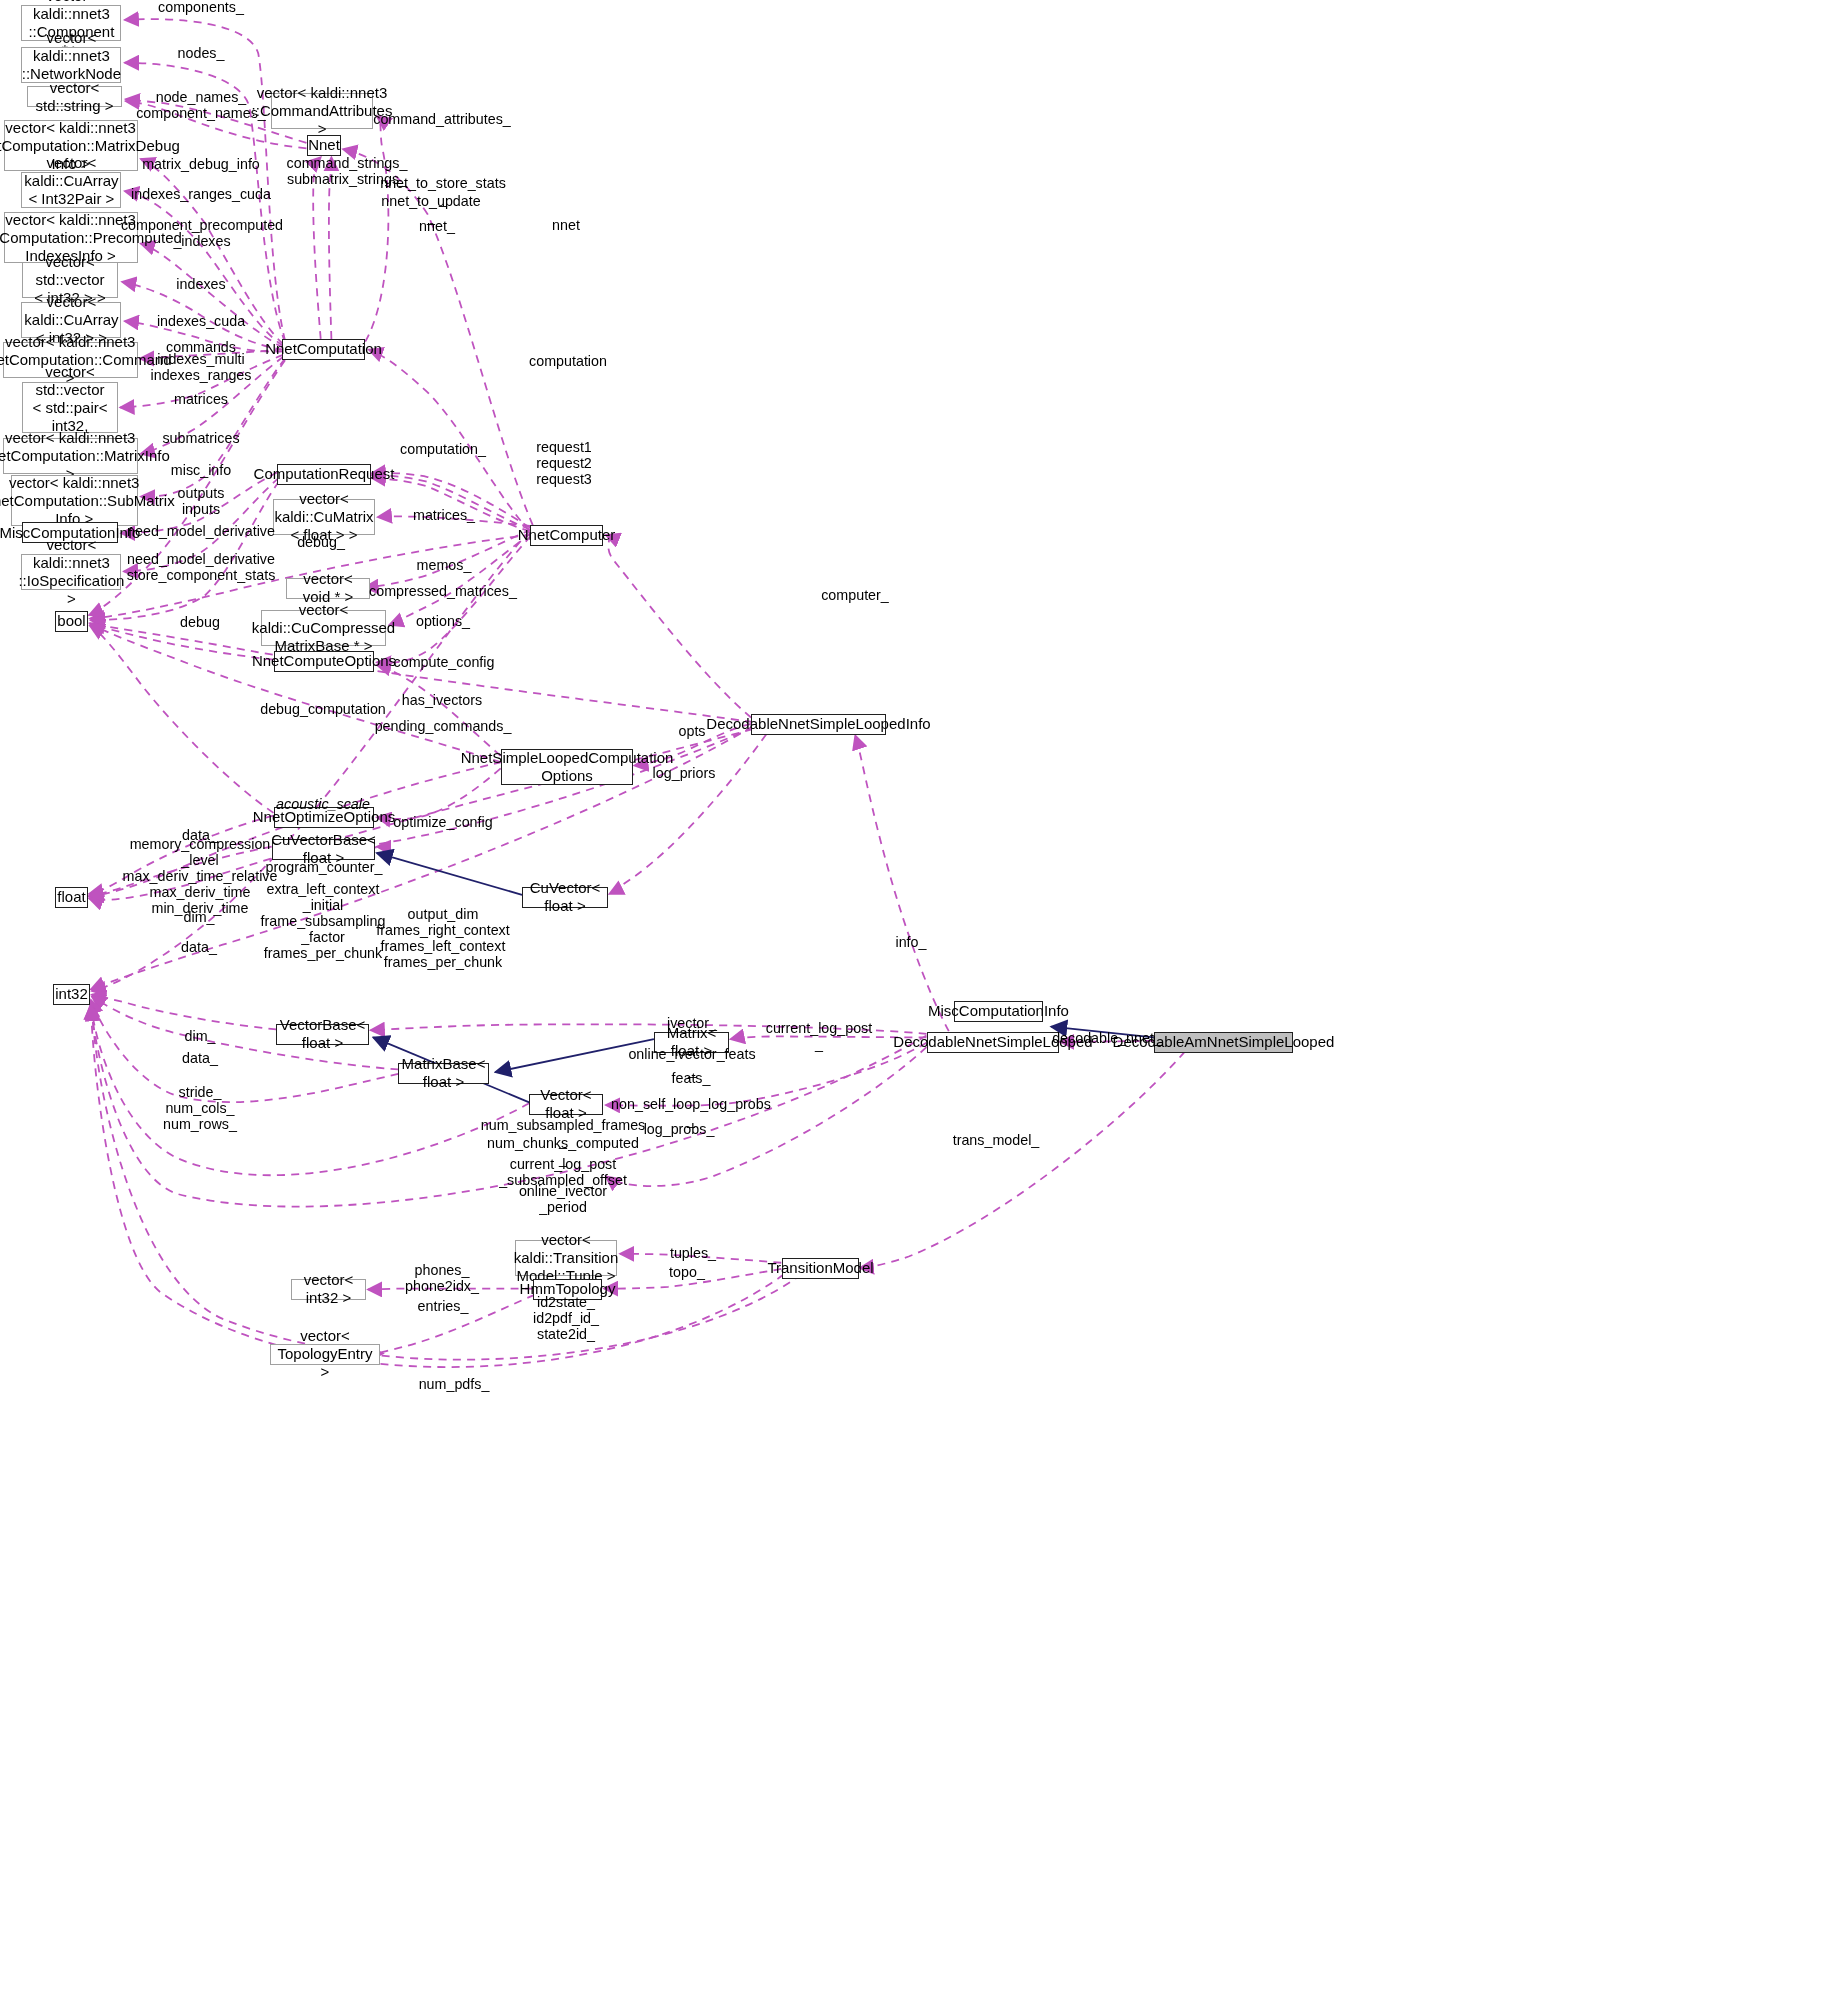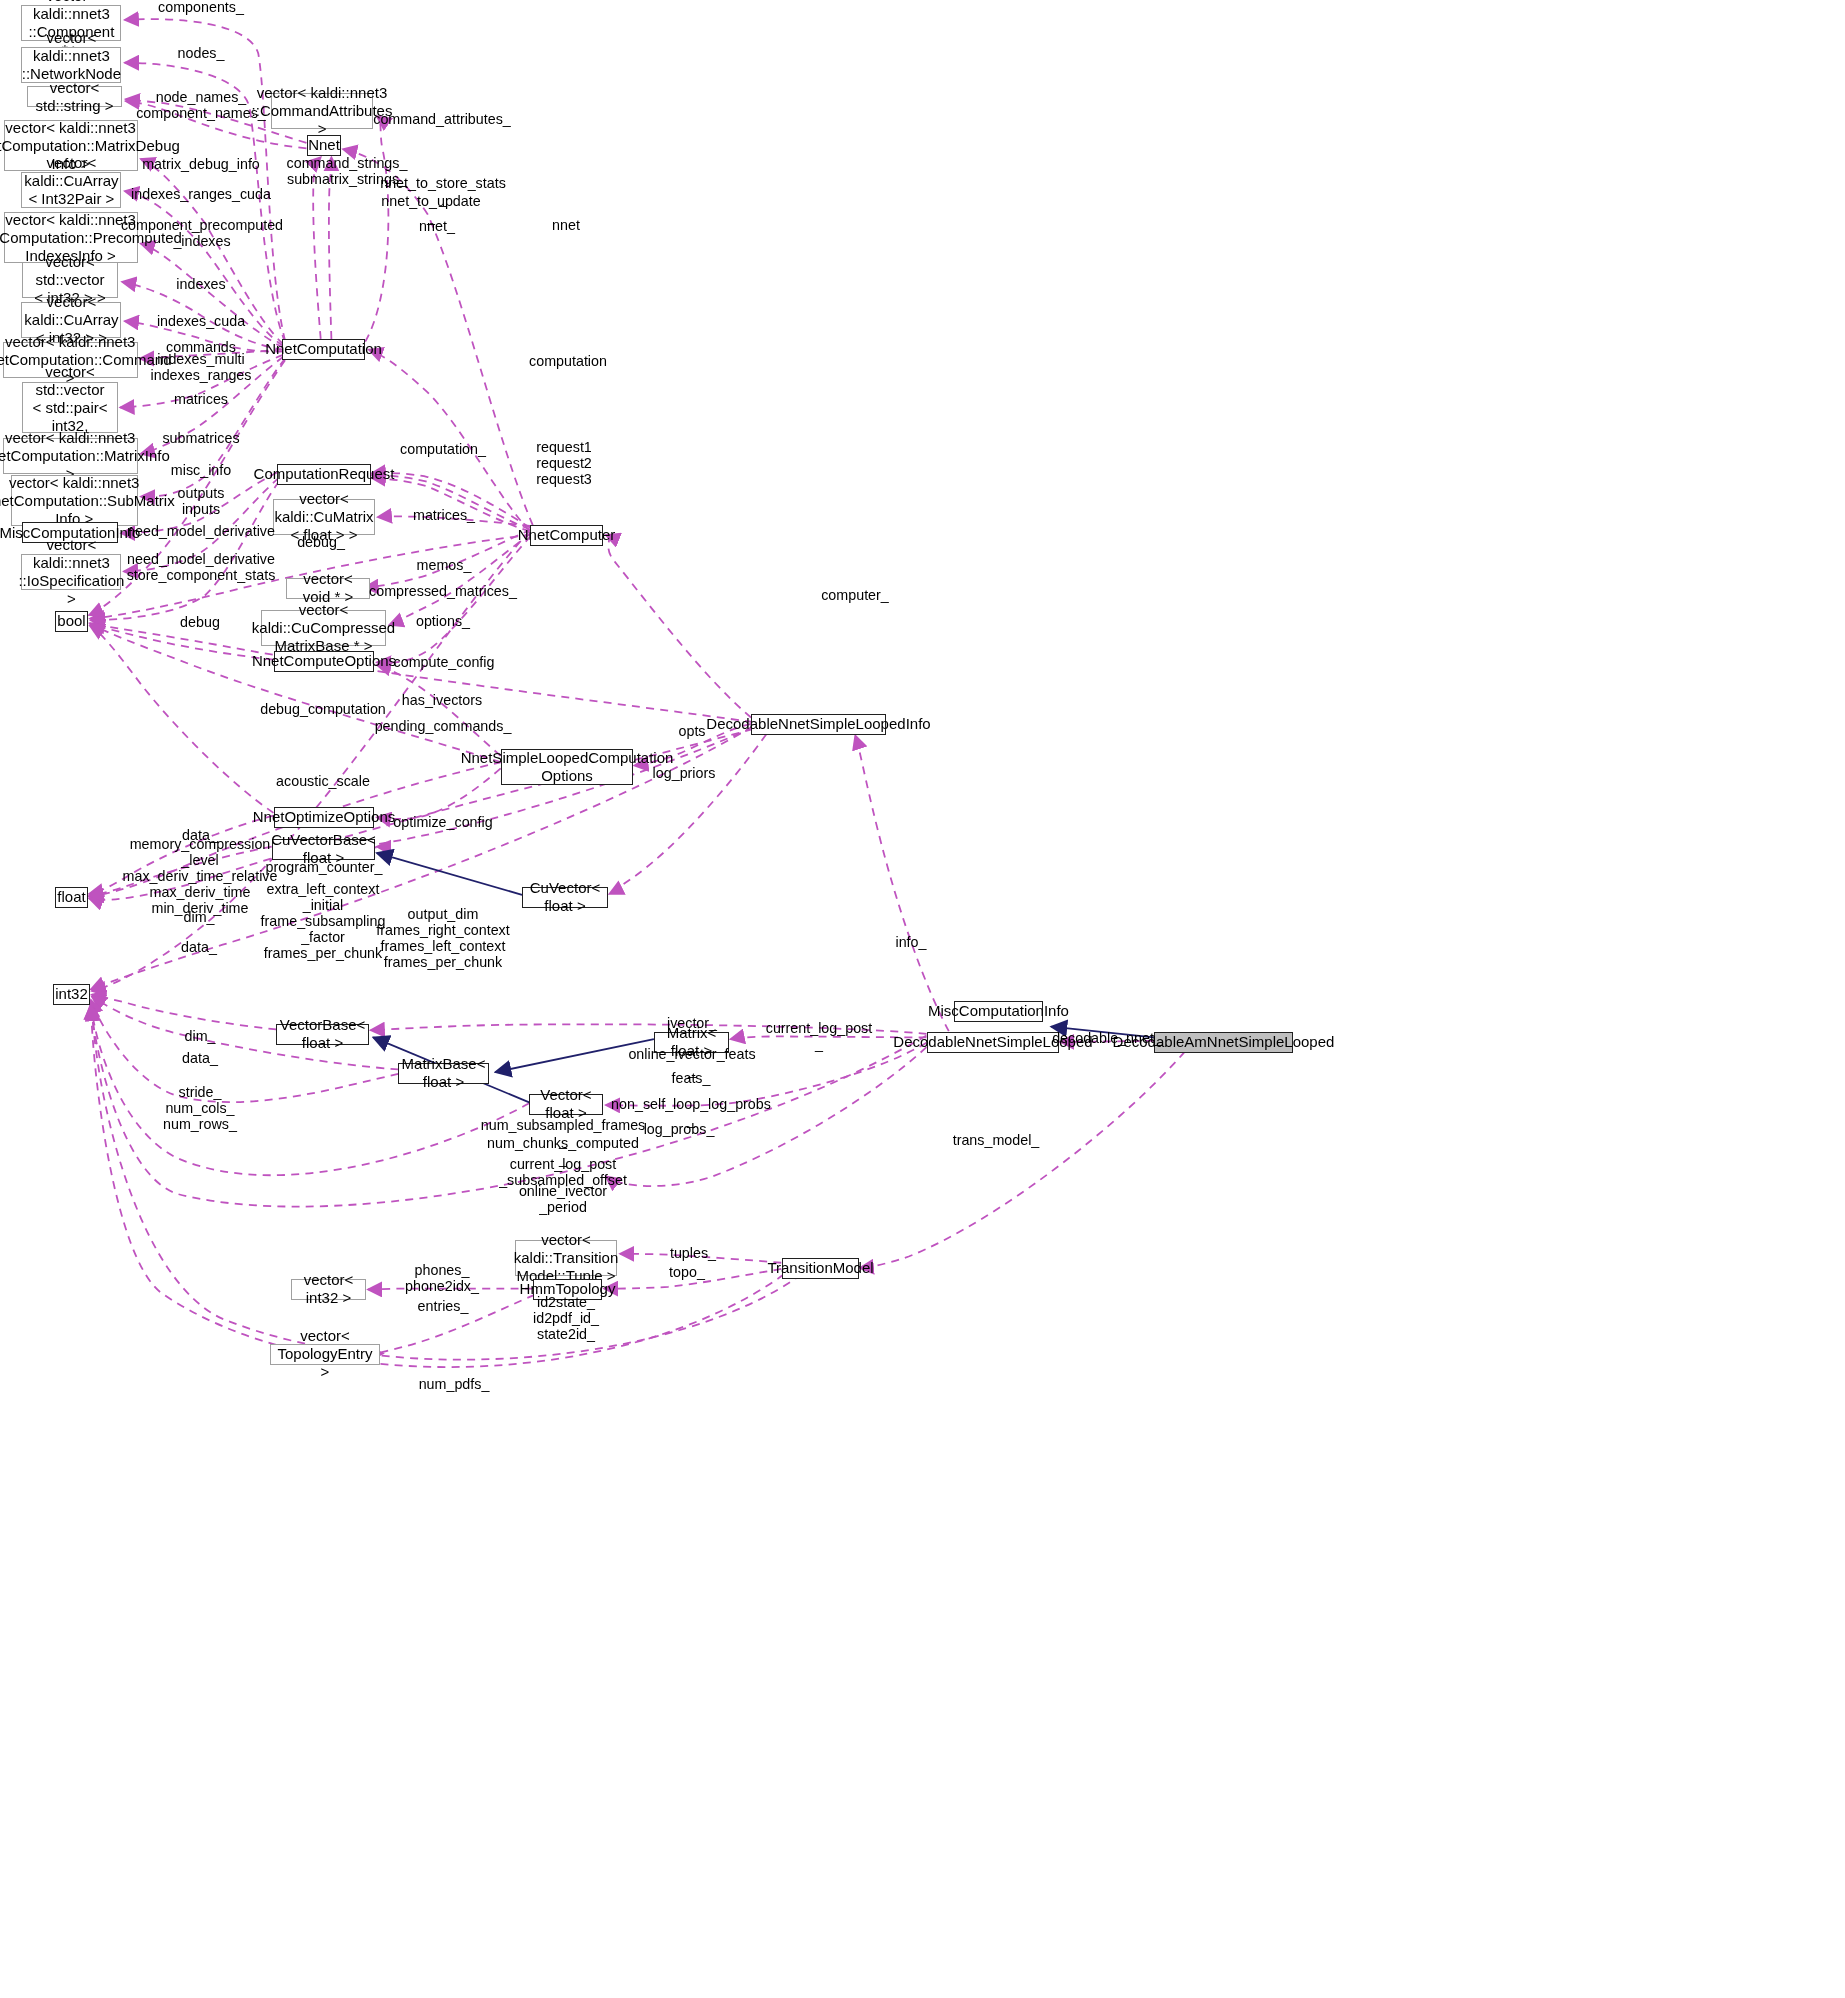--- a/index.html
+++ b/index.html
@@ -269,21 +269,21 @@
     <div class="elabel" style="left: 443px; top: 591px;">compressed_matrices_</div>
     <div class="elabel" style="left: 819px; top: 595px; margin-left: 36px;">computer_</div>
     <div class="elabel" style="left: 443px; top: 621px;">options_</div>
     <div class="elabel" style="left: 200px; top: 622px;">debug</div>
     <div class="elabel" style="left: 444px; top: 662px;">compute_config</div>
     <div class="elabel" style="left: 442px; top: 700px;">has_ivectors</div>
     <div class="elabel" style="left: 323px; top: 709px;">debug_computation</div>
     <div class="elabel" style="left: 692px; top: 731px;">opts</div>
     <div class="elabel" style="left: 443px; top: 726px;">pending_commands_</div>
     <div class="elabel" style="left: 684px; top: 773px;">log_priors</div>
-    <div class="elabel" style="left: 323px; top: 781px;">acoustic_scale</div>
+    <div class="elabel" style="left: 323px; top: 804px; font-style: italic;">acoustic_scale</div>
     <div class="elabel" style="left: 443px; top: 822px;">optimize_config</div>
     <div class="elabel" style="left: 200px; top: 835px;">data_</div>
     <div class="elabel" style="left: 200px; top: 876px;">memory_compression
 _level
 max_deriv_time_relative
 max_deriv_time
 min_deriv_time</div>
     <div class="elabel" style="left: 324px; top: 867px;">program_counter_</div>
     <div class="elabel" style="left: 199px; top: 917px;">dim_</div>
     <div class="elabel" style="left: 323px; top: 921px;">extra_left_context

